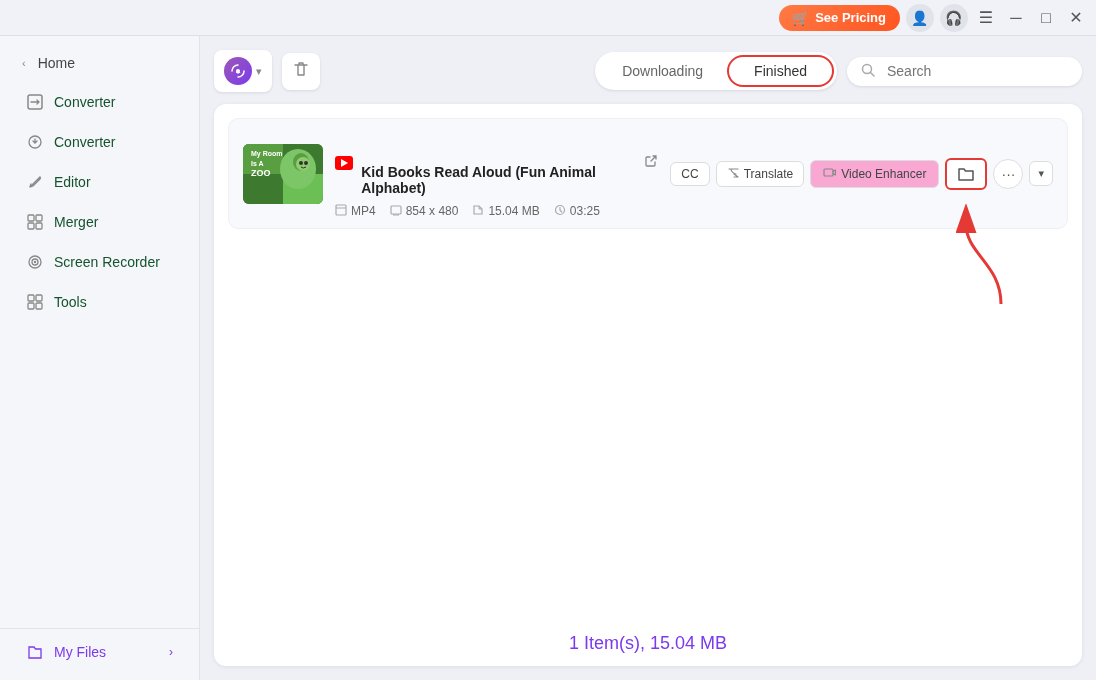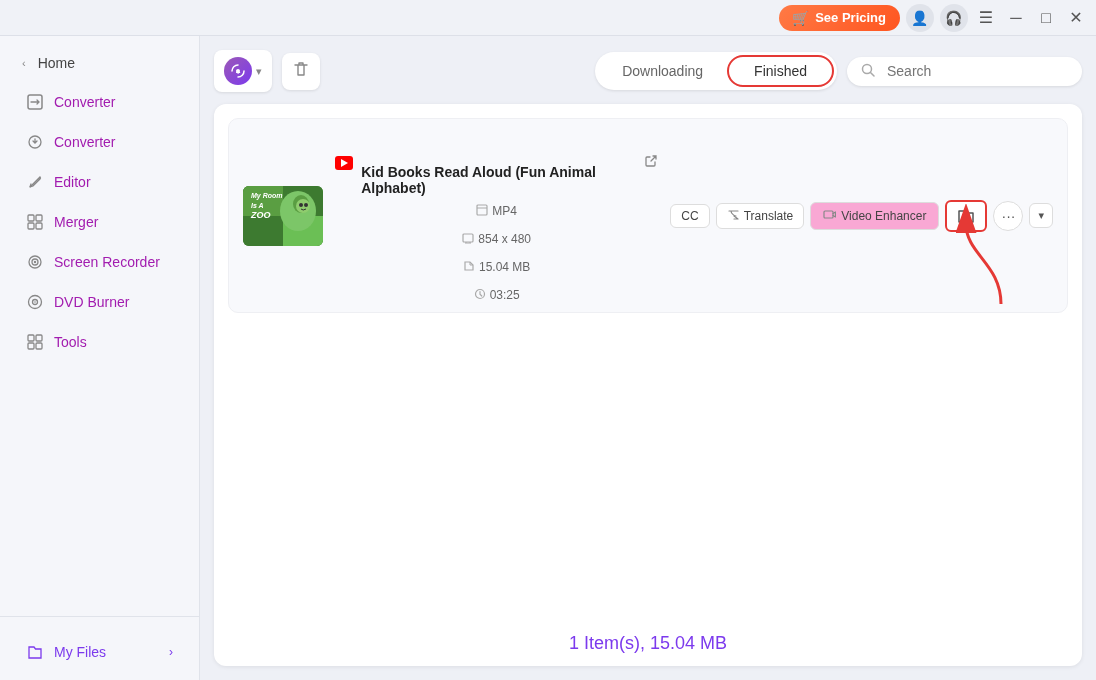--- a/index.html
+++ b/index.html
@@ -79,21 +79,21 @@
       flex-direction: column;
       padding: 8px 0;
       border-right: 1px solid #e0e3ea;
     }
     .sidebar-item {
       display: flex;
       align-items: center;
       gap: 10px;
       padding: 10px 18px;
       font-size: 14px;
-      color: #a21caf;
+      color: #14532d;
       cursor: pointer;
       border-radius: 6px;
       margin: 1px 8px;
     }
     .sidebar-item.active {
       background: #ede9fb;
       color: #6c4fcf;
       font-weight: 600;
     }
     .sidebar-item .icon {
@@ -102,21 +102,21 @@
       display: flex;
       align-items: center;
       justify-content: center;
       font-size: 15px;
     }
     .sidebar-item.home { color: #444; font-size: 14px; }
     .sidebar-item.home .chevron { margin-left: -4px; margin-right: 2px; font-size: 11px; color: #888; }
     .sidebar-bottom {
       margin-top: auto;
       border-top: 1px solid #e0e3ea;
-      padding-top: 15px;
+      padding-top: 3px;
     }
     .sidebar-bottom .sidebar-item { color: #6c4fcf; }
 
     
     .main-content {
       flex: 1;
       background: #eef0f6;
       display: flex;
       flex-direction: column;
       padding: 14px;
@@ -241,21 +241,20 @@
     }
     .thumbnail-img {
       width: 100%;
       height: 100%;
       background: linear-gradient(135deg, #5a9e42 0%, #3d7a30 40%, #6bbf55 70%, #8fcc6e 100%);
       display: flex;
       align-items: center;
       justify-content: center;
       font-size: 10px;
       color: white;
-      font-style: italic;
     }
     .video-info {
       flex: 1;
       display: flex;
       flex-direction: column;
       gap: 8px;
     }
     .video-title-row {
       display: flex;
       align-items: center;
@@ -282,25 +281,24 @@
       color: #222;
       margin-top: 35px;
     }
     .external-link-icon {
       color: #888;
       font-size: 13px;
       cursor: pointer;
     }
     .video-meta-row {
       display: flex;
-      align-items: center;
+      align-items: flex-start;
       gap: 14px;
       font-size: 12px;
       color: #666;
-      flex-direction: column;
     }
     .meta-item {
       display: flex;
       align-items: center;
       gap: 4px;
     }
     .meta-icon { color: #aaa; font-size: 11px; }
     .action-buttons {
       display: flex;
       align-items: center;
@@ -454,30 +452,20 @@
       <span class="icon">
         <svg width="16" height="16" viewBox="0 0 16 16" fill="none">
           <circle cx="8" cy="8" r="6" stroke="#888" stroke-width="1.3"></circle>
           <circle cx="8" cy="8" r="3" stroke="#888" stroke-width="1.3"></circle>
           <circle cx="8" cy="8" r="1.2" fill="#888"></circle>
         </svg>
       </span>
       <span>Screen Recorder</span>
     </div>
 
-    <div class="sidebar-item">
-      <span class="icon">
-        <svg width="16" height="16" viewBox="0 0 16 16" fill="none">
-          <circle cx="8" cy="8" r="6.5" stroke="#888" stroke-width="1.3"></circle>
-          <circle cx="8" cy="8" r="2.5" stroke="#888" stroke-width="1.3"></circle>
-          <circle cx="8" cy="8" r="0.8" fill="#888"></circle>
-        </svg>
-      </span>
-      <span>DVD Burner</span>
-    </div>
 
     <div class="sidebar-item">
       <span class="icon">
         <svg width="16" height="16" viewBox="0 0 16 16" fill="none">
           <rect x="1" y="1" width="6" height="6" rx="1" stroke="#888" stroke-width="1.3" fill="none"></rect>
           <rect x="9" y="1" width="6" height="6" rx="1" stroke="#888" stroke-width="1.3" fill="none"></rect>
           <rect x="1" y="9" width="6" height="6" rx="1" stroke="#888" stroke-width="1.3" fill="none"></rect>
           <rect x="9" y="9" width="6" height="6" rx="1" stroke="#888" stroke-width="1.3" fill="none"></rect>
         </svg>
       </span>

